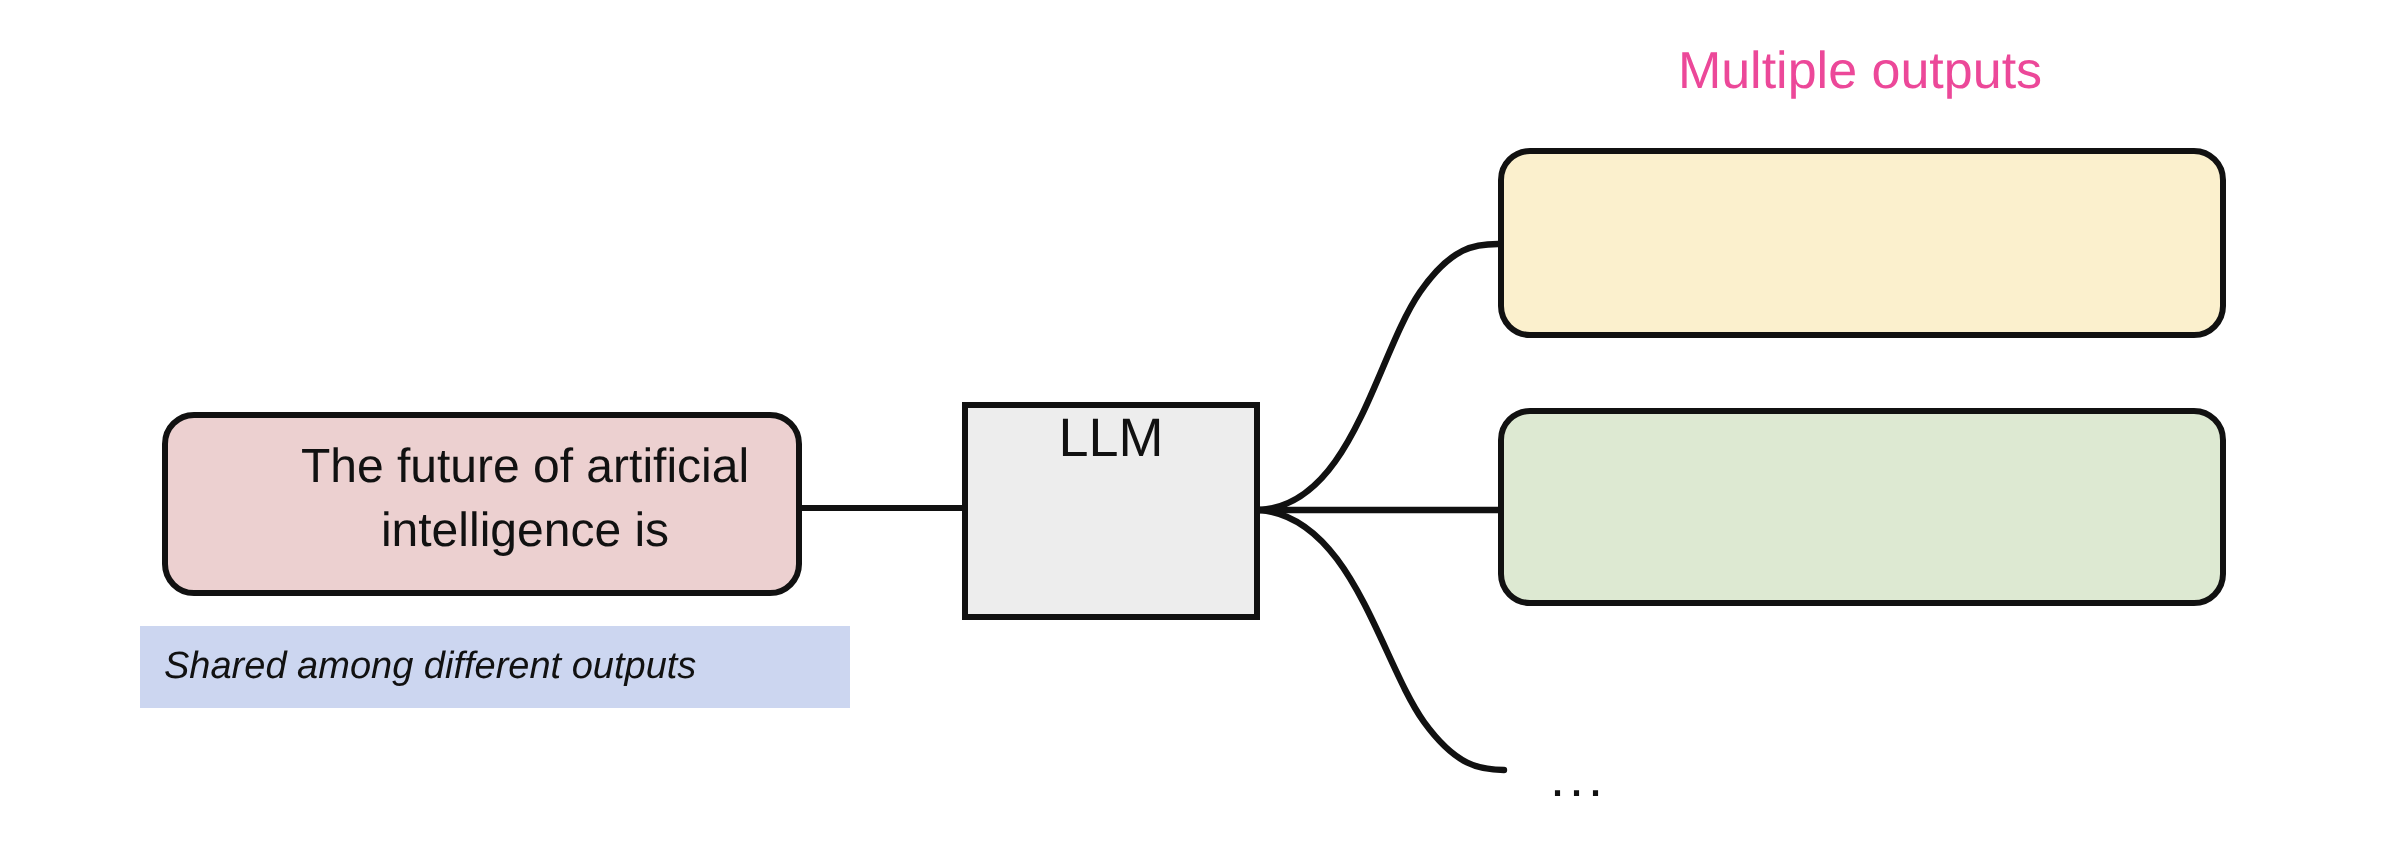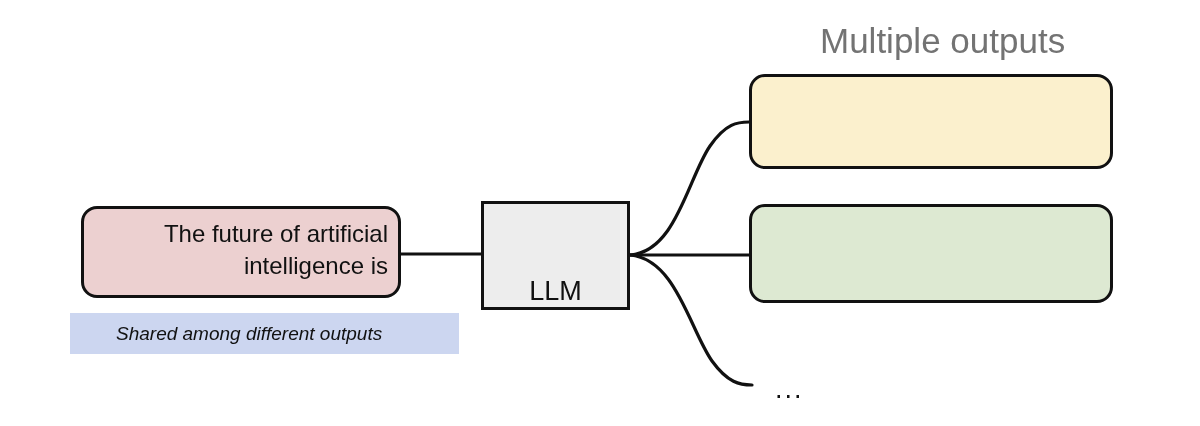--- a/index.html
+++ b/index.html
@@ -21,23 +21,23 @@
   svg.wires {
     position: absolute;
     left: 0;
     top: 0;
     width: 1200px;
     height: 426px;
     pointer-events: none;
   }
   .label {
     position: absolute;
-    font-size: 35px;
+    font-size: 26px;
     line-height: 1.15;
-    color: #737373;
+    color: #ec4899;
     white-space: nowrap;
     text-align: center;
   }
   .box {
     position: absolute;
     box-sizing: border-box;
     border: 3px solid #111111;
   }
   .rounded {
     border-radius: 16px;
@@ -50,31 +50,31 @@
     background: #ecd0d0;
   }
   #prompt-text {
     position: absolute;
     left: 14px;
     top: 9px;
     right: 10px;
     font-size: 24px;
     line-height: 1.33;
     color: #111111;
-    text-align: right;
+    text-align: center;
     margin-left: 39px;
   }
   #llm-box {
     left: 481px;
     top: 201px;
     width: 149px;
     height: 109px;
     background: #ededed;
     display: flex;
-    align-items: flex-end;
+    align-items: flex-start;
     justify-content: center;
   }
   #llm-label {
     font-size: 27px;
     color: #111111;
   }
   #output-box-1 {
     left: 749px;
     top: 74px;
     width: 364px;
@@ -90,21 +90,20 @@
   }
   #shared-note {
     position: absolute;
     left: 70px;
     top: 313px;
     width: 355px;
     height: 41px;
     background: #ccd6f0;
     display: flex;
     align-items: center;
-    padding-left: 34px;
   }
   #shared-note-text {
     font-size: 19px;
     font-style: italic;
     color: #111111;
     padding-left: 12px;
   }
   #prompt-heading {
     left: 148px;
     top: 158px;

